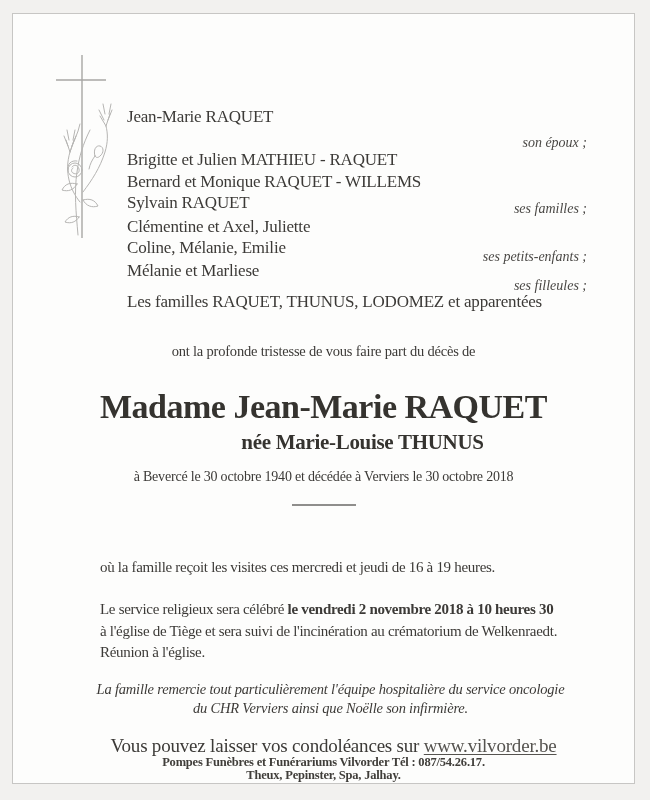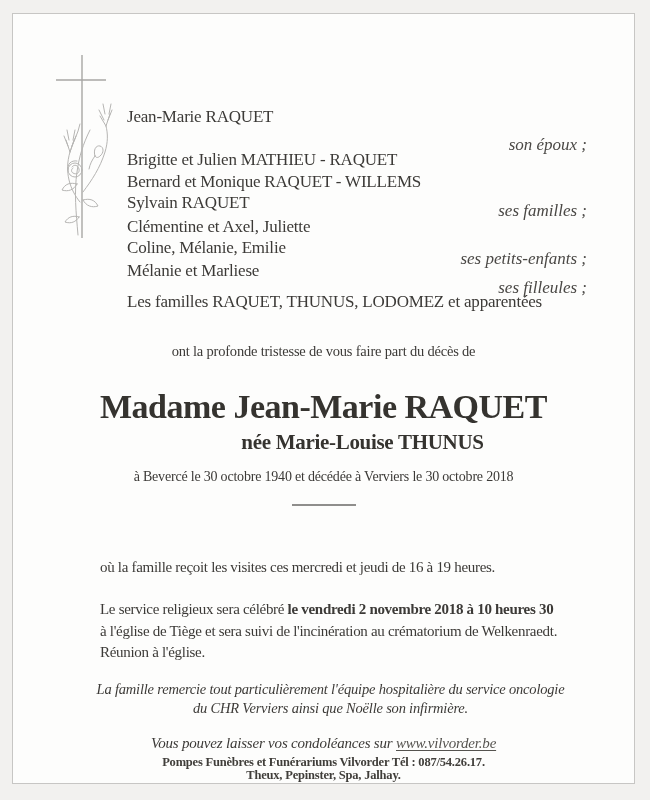--- a/index.html
+++ b/index.html
@@ -8,30 +8,30 @@
     background:#f2f1ef;
     font-family:"Liberation Serif","DejaVu Serif",serif;
   }
   .page-frame{
     position:absolute;left:12px;top:13px;width:621px;height:769px;
     background:#fdfdfc;border:1px solid #c7c6c4;
   }
   .card{position:absolute;left:12px;top:13px;width:623px;height:770px;color:#3c3a37;}
   .abs{position:absolute;white-space:nowrap;}
   .name-line{font-size:17px;letter-spacing:-0.2px;color:#3c3a37;}
-  .rel-label{font-style:italic;font-size:17px;color:#4a4845;right:48px;text-align:right;}
+  .rel-label{font-style:italic;font-size:14px;color:#4a4845;right:48px;text-align:right;}
   .centered{left:0;width:100%;text-align:center;white-space:nowrap;}
   .intro{font-size:14.5px;letter-spacing:-0.2px;}
   .deceased{font-size:34px;font-weight:bold;letter-spacing:-0.5px;color:#35332f;}
   .maiden{font-size:21px;font-weight:bold;letter-spacing:-0.3px;color:#35332f;padding-left:39px;}
   .dates{font-size:14px;letter-spacing:-0.2px;}
   .divider{position:absolute;left:50%;transform:translateX(-50%);width:64px;height:2px;background:#8f8e8c;}
   .body-line{left:88px;font-size:15px;letter-spacing:-0.3px;}
   .thanks{font-style:italic;font-size:14.5px;letter-spacing:-0.2px;margin-left:7px;}
-  .condolences{font-style:italic;font-size:15px;letter-spacing:-0.2px;}
+  .condolences{font-size:19px;letter-spacing:-0.2px;margin-left:10px;}
   .condolences .url{text-decoration:underline;text-underline-offset:2px;color:#55534f;}
   .footer-bold{font-size:12.5px;font-weight:bold;letter-spacing:-0.2px;color:#403e3a;}
   .bold-seg{font-weight:bold;}
   svg.art{position:absolute;left:38px;top:39px;}
 </style>
 </head>
 <body>
 
 <div class="page-frame"></div>
 

